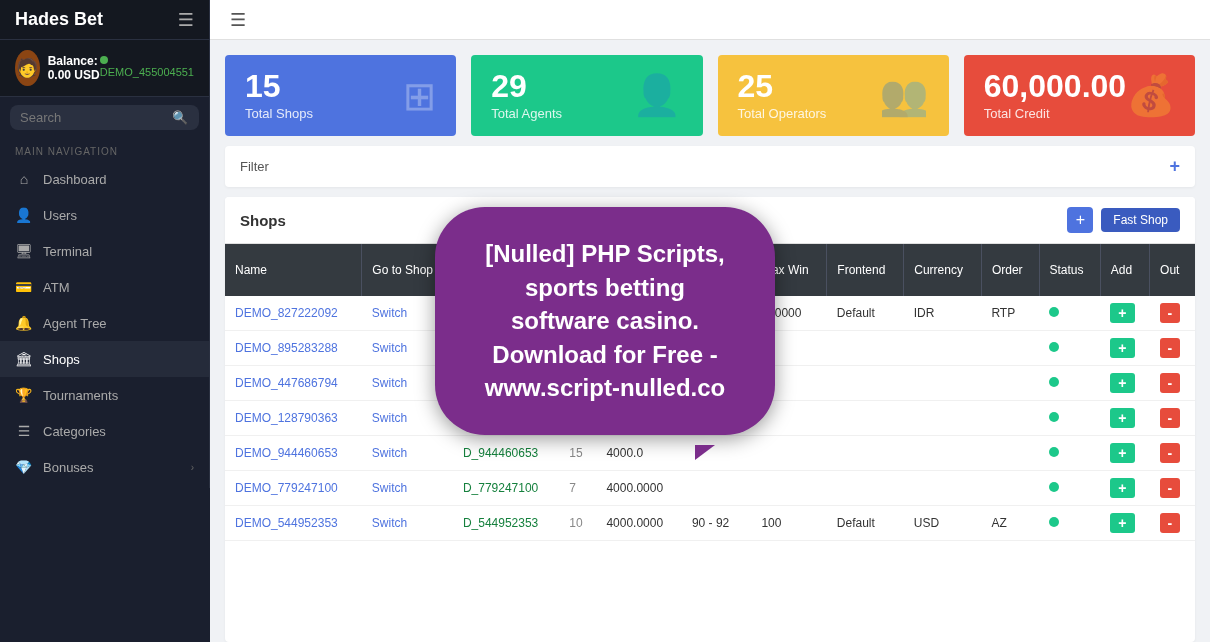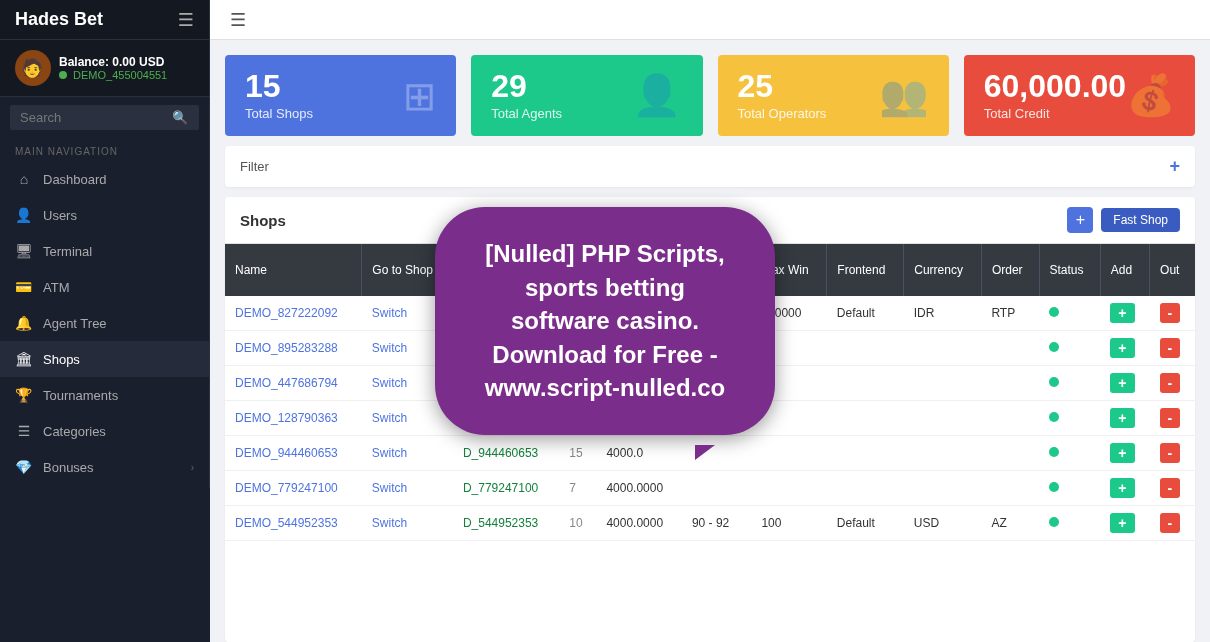--- a/index.html
+++ b/index.html
@@ -48,31 +48,31 @@
       width: 36px;
       height: 36px;
       border-radius: 50%;
       background: #8B4513;
       display: flex;
       align-items: center;
       justify-content: center;
       font-size: 18px;
       overflow: hidden;
     }
-    #user-info { display: flex; flex-direction: column; }
+    #user-info { display: flex; flex-direction: row; }
     #user-balance { color: #fff; font-size: 12px; font-weight: bold; }
     #user-demo { color: #4CAF50; font-size: 11px; }
     .status-dot { width: 8px; height: 8px; border-radius: 50%; background: #4CAF50; display: inline-block; margin-right: 3px; }
 
     #search-bar {
       margin: 8px 10px;
       display: flex;
       align-items: center;
       background: #2a3040;
-      border-radius: 2px;
+      border-radius: 8px;
       padding: 5px 10px;
       gap: 6px;
     }
     #search-bar input {
       background: none;
       border: none;
       outline: none;
       color: #ccc;
       width: 100%;
       font-size: 13px;

